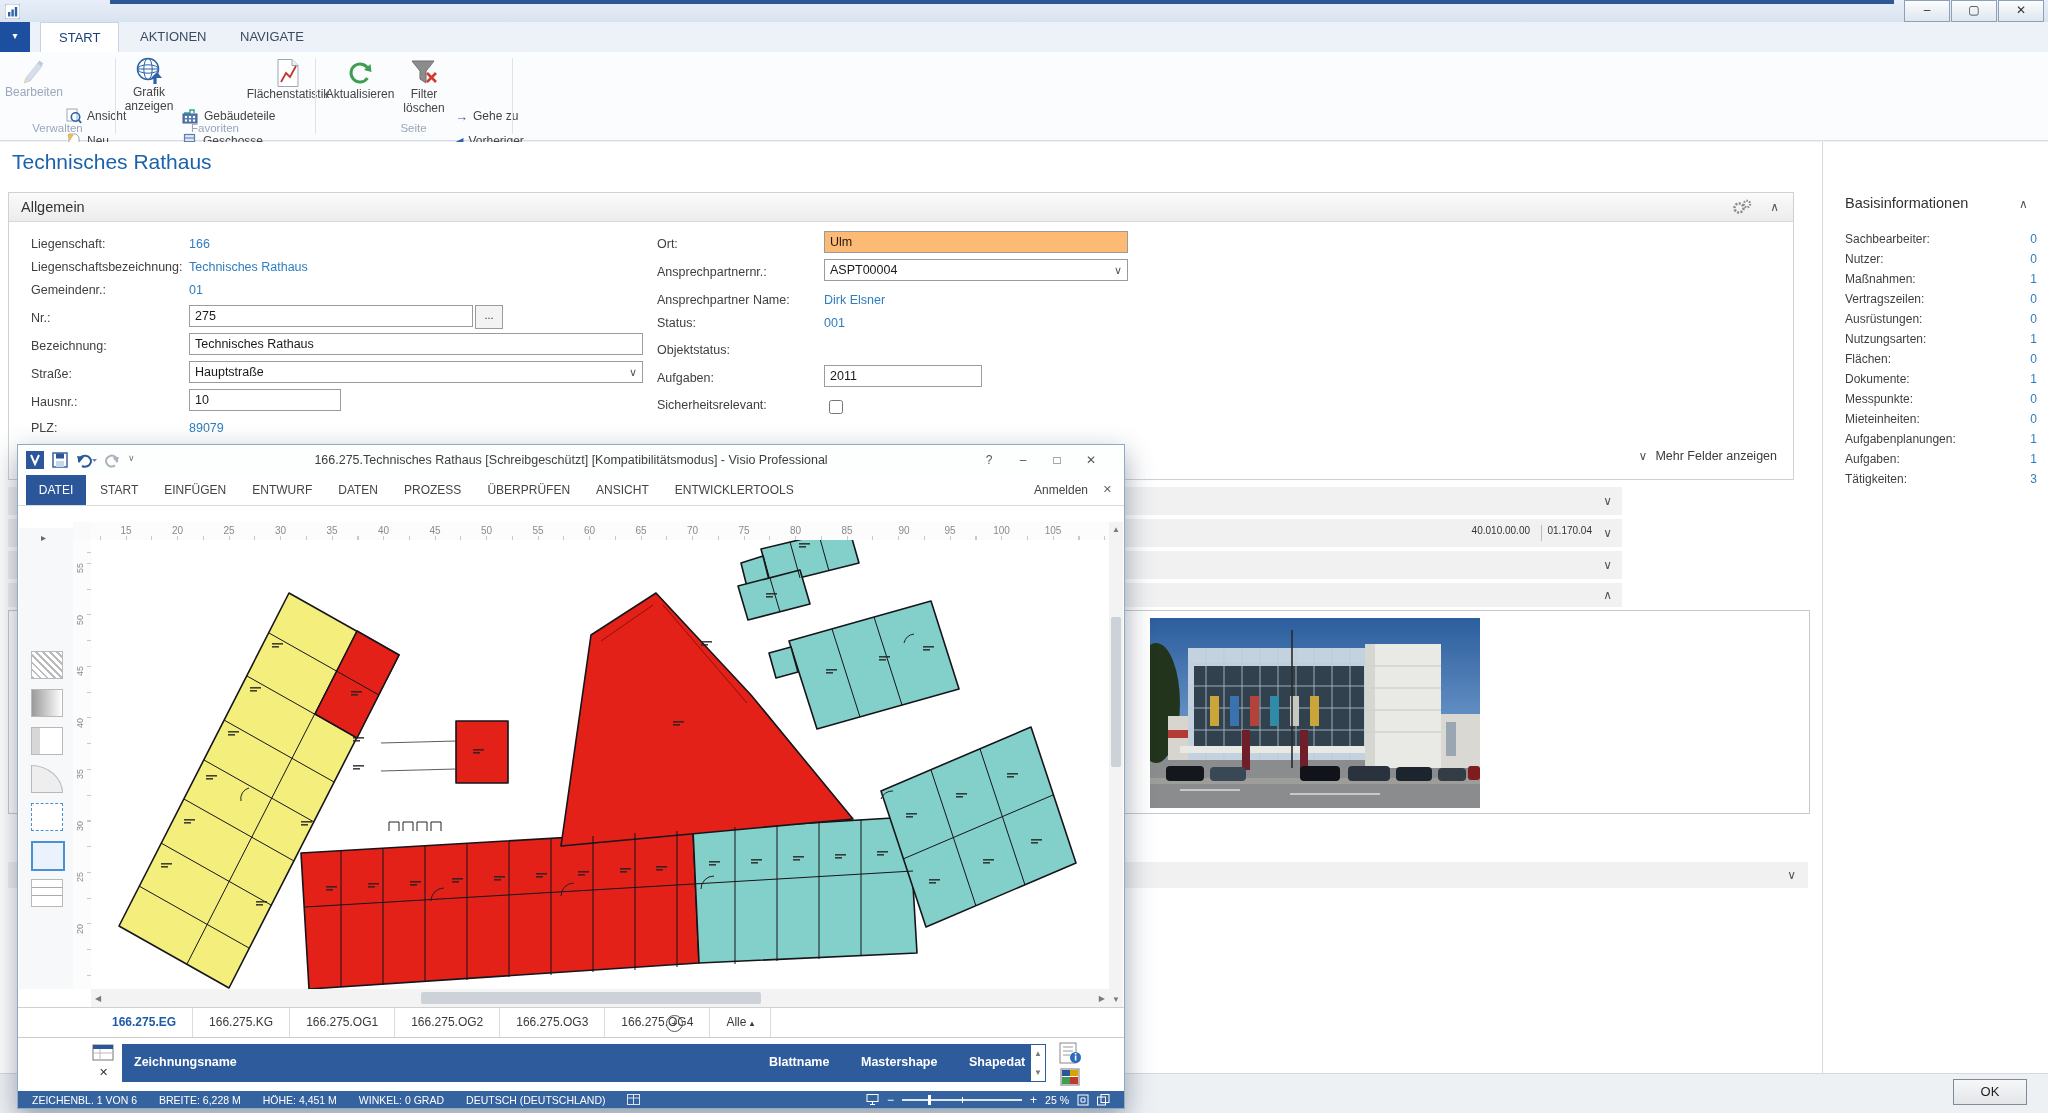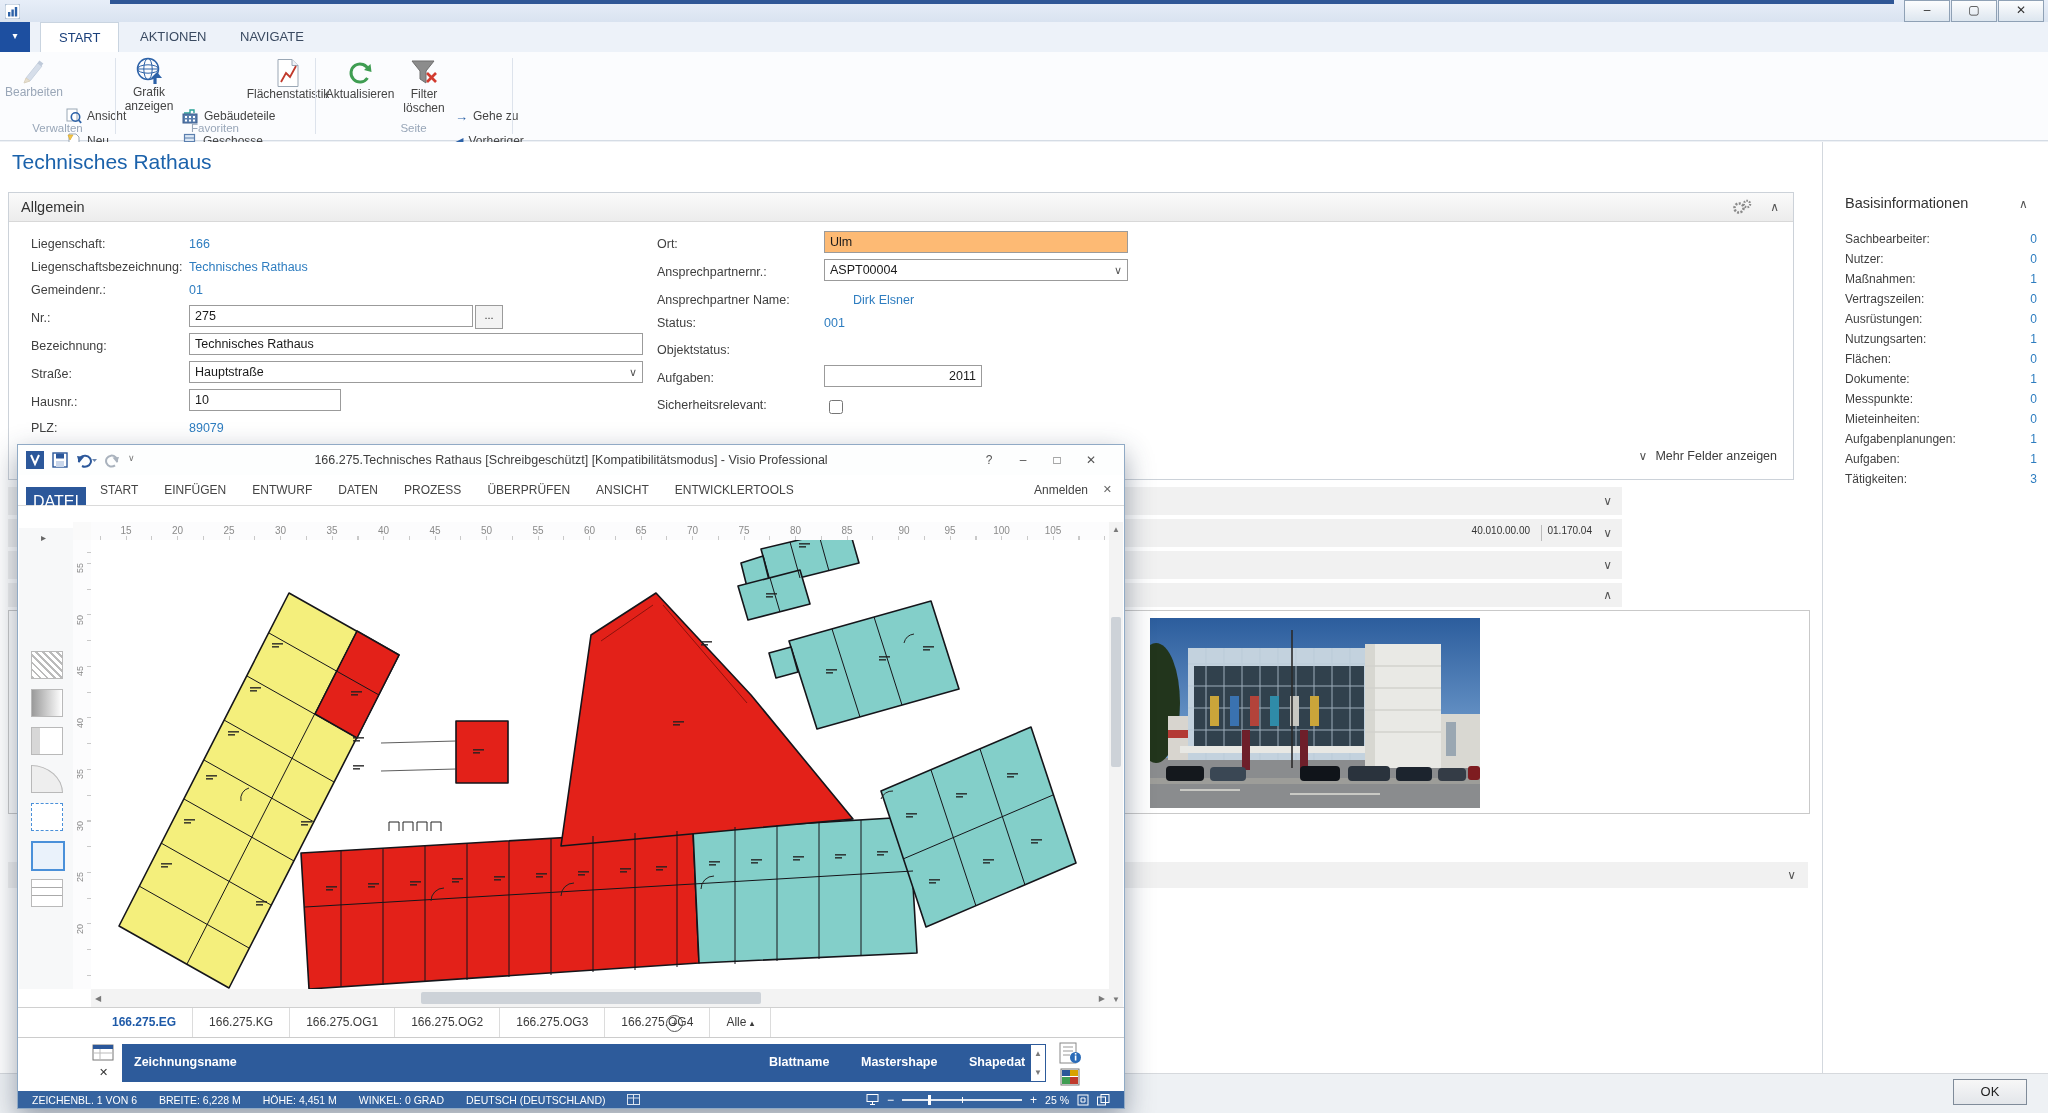--- a/index.html
+++ b/index.html
@@ -49,21 +49,21 @@
   #okbtn{left:1953px;top:1079px;width:72px;height:24px;border:1px solid #7f8b99;background:linear-gradient(#f7f7f7,#e3e6ea);
     font-size:13px;color:#222;text-align:center;line-height:23px;}
   
   #visio{left:17px;top:444px;width:1106px;height:663px;background:#fff;border:1px solid #90aac5;
     box-shadow:0 10px 26px rgba(40,55,80,.45);}
   #v-titlebar{left:0;top:0;width:1106px;height:30px;background:#fdfefe;}
   #v-title{left:0;top:8px;width:1106px;text-align:center;font-size:12.5px;color:#3d3d3d;}
   .v-winbtn{top:6px;width:26px;height:18px;text-align:center;line-height:18px;font-size:12px;color:#555;}
   #v-tabrow{left:0;top:30px;width:1106px;height:30px;background:#fff;border-bottom:1px solid #dadada;}
   .v-tab{font-size:12px;color:#444;line-height:30px;}
-  #v-tab-datei{left:8px;top:0;width:60px;height:18px;background:#2b579a;color:#fff;text-align:center;line-height:30px;font-size:16px;margin-top:12px;}
+  #v-tab-datei{left:8px;top:0;width:60px;height:30px;background:#2b579a;color:#fff;text-align:center;line-height:30px;font-size:12px;}
   #stencil{left:1px;top:83px;width:54px;height:461px;background:#f7f8f9;border-right:1px solid #ddd;}
   .sticon{position:absolute;left:12px;width:30px;height:26px;background:#fff;border:1px solid #b9b9b9;}
   #ruler-top{left:73px;top:77px;width:1018px;height:18px;background:#fcfcfd;border-bottom:1px solid #c6c6c6;
     background-image:repeating-linear-gradient(90deg,#c9c9c9 0 1px,transparent 1px 25.75px);
     background-size:100% 4px;background-position:9px 14px;background-repeat:repeat-x;}
   #ruler-left{left:55px;top:95px;width:18px;height:449px;background:#fcfcfd;border-right:1px solid #c6c6c6;
     background-image:repeating-linear-gradient(180deg,#c9c9c9 0 1px,transparent 1px 25.75px);
     background-size:4px 100%;background-position:14px 23px;background-repeat:repeat-y;}
   #ruler-corner{left:55px;top:77px;width:18px;height:18px;background:#fafafa;border-right:1px solid #c6c6c6;border-bottom:1px solid #c6c6c6;}
   .ruler-num{position:absolute;font-size:10px;color:#8a8a8a;transform:translateX(-50%);top:3px;}
@@ -253,26 +253,26 @@
     <span class="a link" style="left:180px;top:200px">89079</span>
 
     <span class="a flabel" style="left:648px;top:16px">Ort:</span>
     <input class="inp dis" style="left: 815px; top: 10px; width: 292px;" readonly="" value="Ulm">
     <span class="a flabel" style="left:648px;top:44px">Ansprechpartnernr.:</span>
     <div class="selbox" style="left:815px;top:38px;width:292px">
       <span>ASPT00004</span>
       <span class="chev">∨</span>
     </div>
     <span class="a flabel" style="left:648px;top:72px">Ansprechpartner Name:</span>
-    <span class="a link" style="left:844px;top:72px">Dirk Elsner</span>
+    <span class="a link" style="left:815px;top:72px">Dirk Elsner</span>
     <span class="a flabel" style="left:648px;top:95px">Status:</span>
     <span class="a link" style="left:815px;top:95px">001</span>
     <span class="a flabel" style="left:648px;top:122px">Objektstatus:</span>
     <span class="a flabel" style="left:648px;top:150px">Aufgaben:</span>
-    <input class="inp" style="left: 815px; top: 144px; width: 146px; text-align: right;" value="2011">
+    <input class="inp" style="left: 815px; top: 144px; width: 146px; " value="2011">
     <span class="a flabel" style="left:648px;top:177px">Sicherheitsrelevant:</span>
     <input type="checkbox" class="a" style="left: 816px; top: 176px; width: 14px; height: 14px;">
 
     <div class="a" style="right:16px;top:228px;font-size:12.5px;color:#3c3c3c">
       <span class="chev" style="margin-right:8px">∨</span><span>Mehr Felder anzeigen</span>
     </div>
   </div>
 </div>
 
 <div class="ft" style="top:487px;width:1614px;height:28px">

